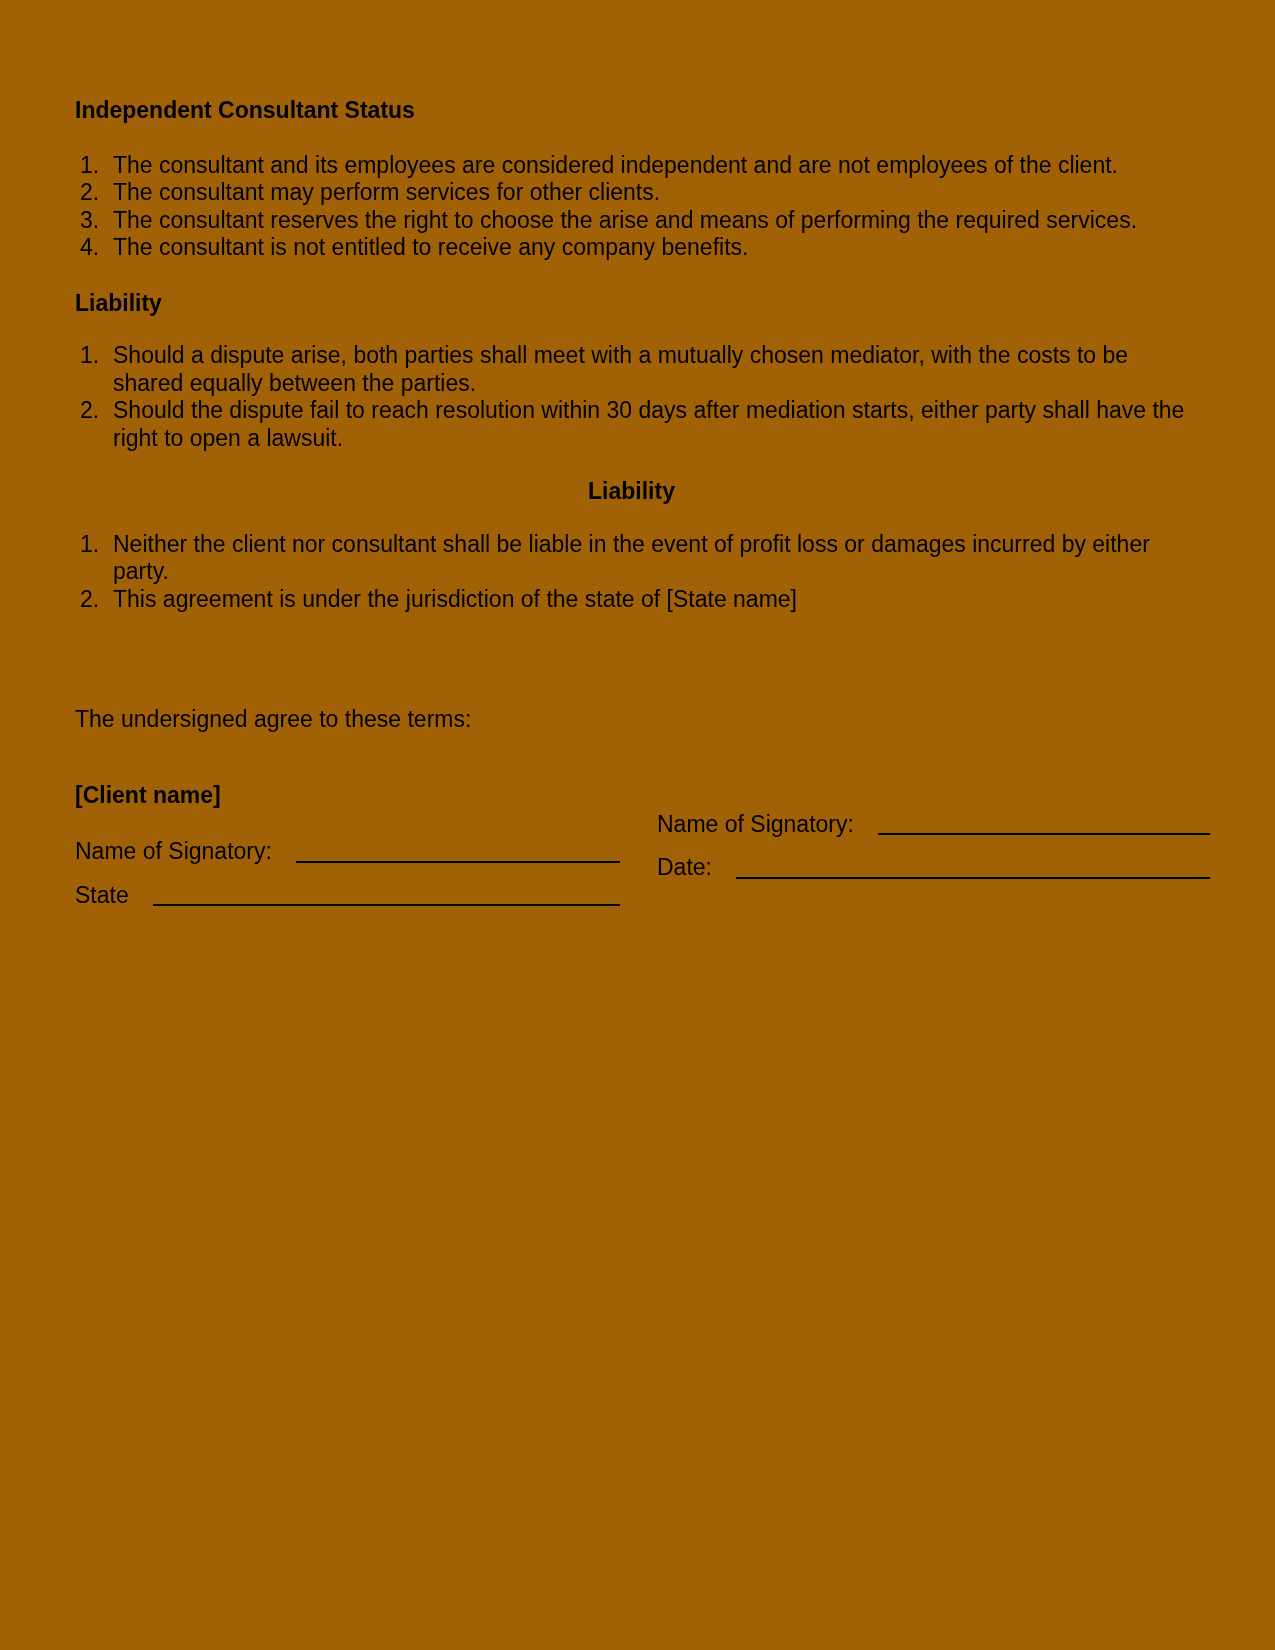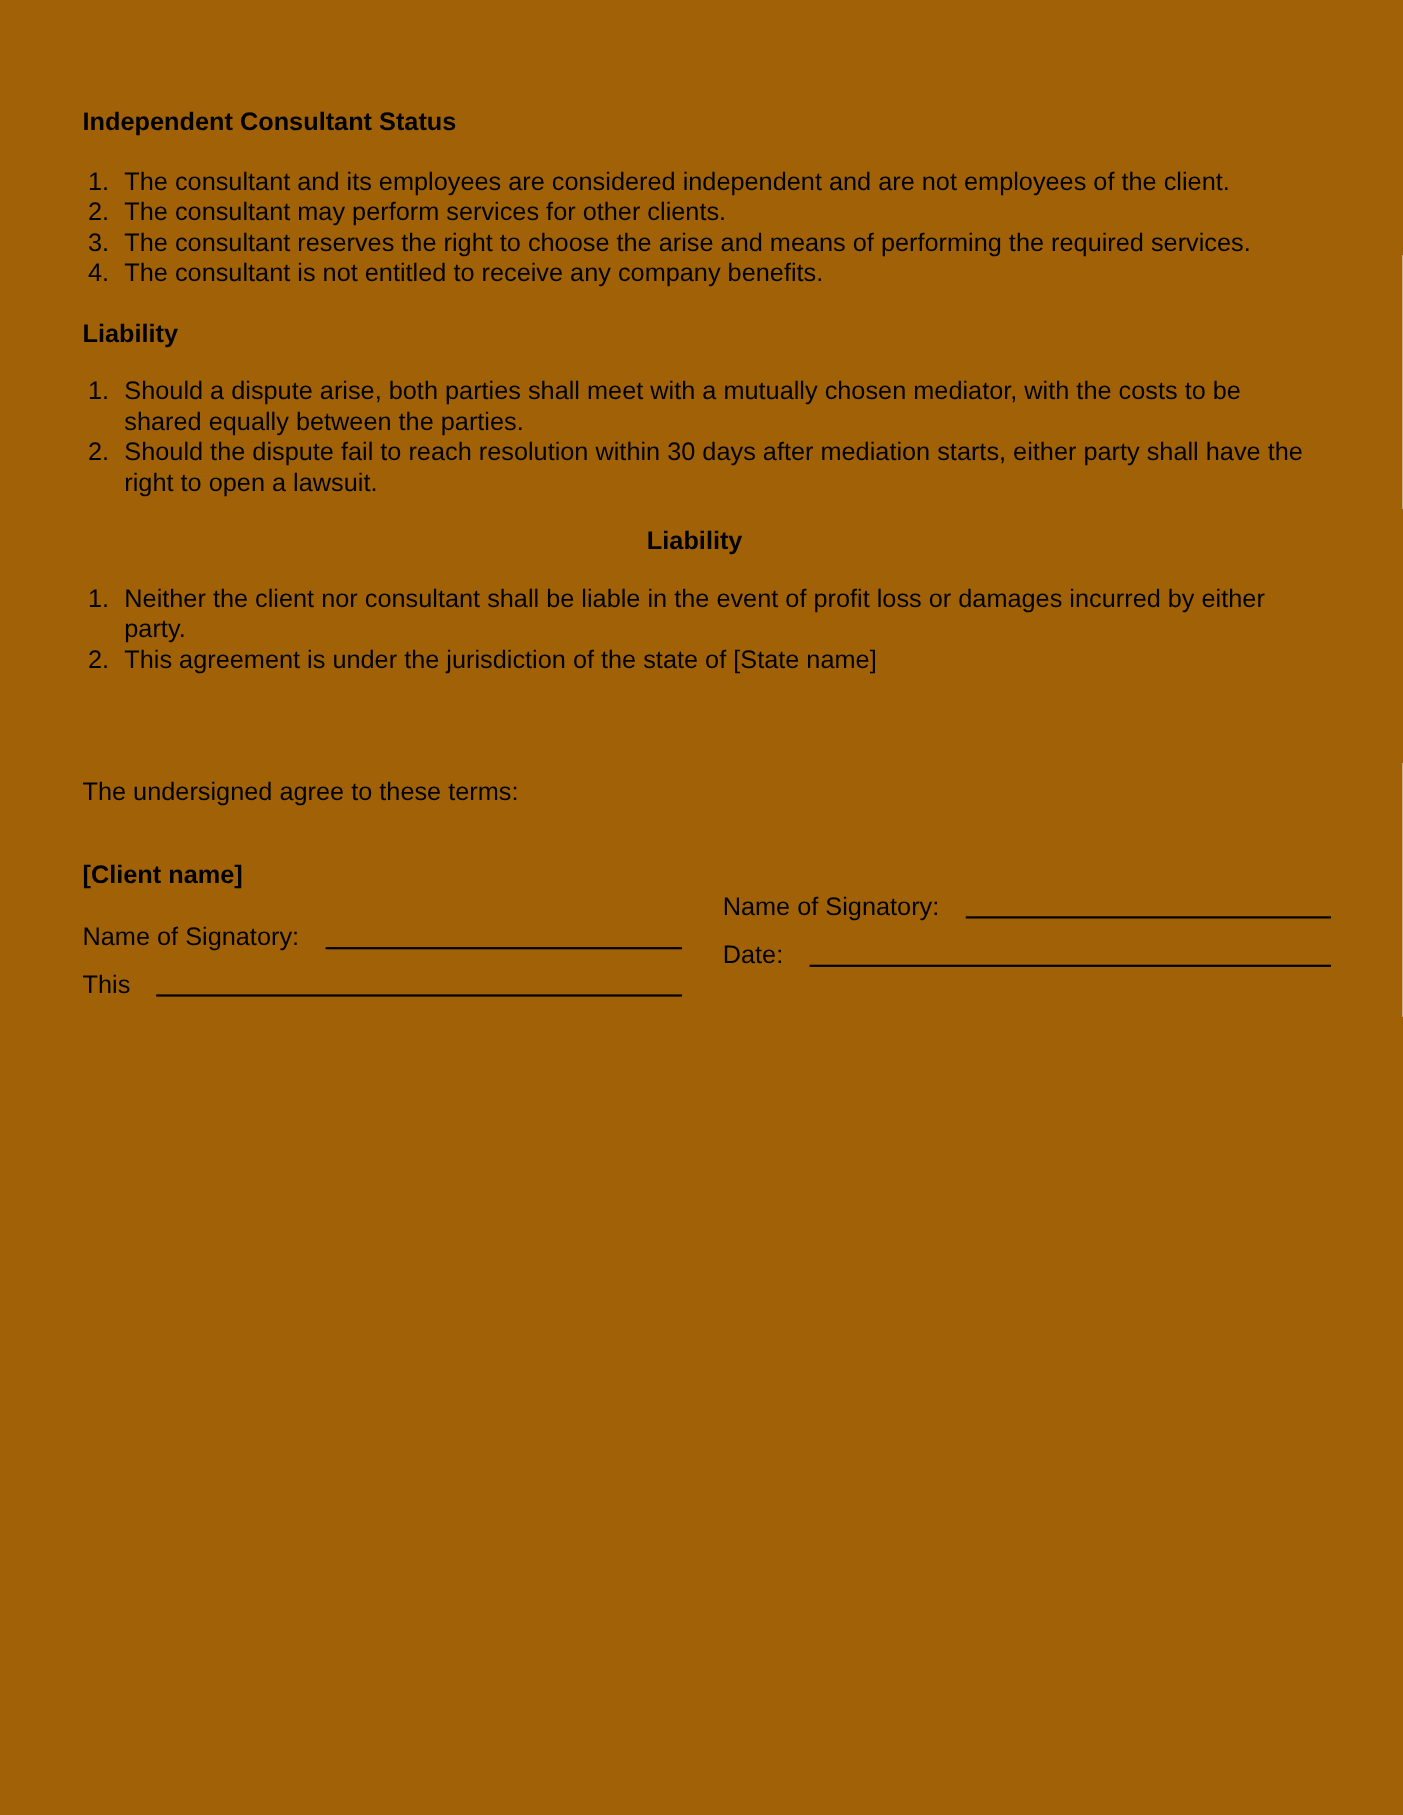--- a/index.html
+++ b/index.html
@@ -92,21 +92,21 @@
 
   <div class="sig-block">
 
     <div class="sig-col-left">
       <div class="party">[Client name]</div>
       <div class="sig-row">
         <span>Name of Signatory:</span>
         <span class="blank"></span>
       </div>
       <div class="sig-row date-row">
-        <span>This</span>
+        <span>State</span>
         <span class="blank"></span>
       </div>
     </div>
 
     <div class="sig-col-right">
       <div class="sig-row">
         <span>Name of Signatory:</span>
         <span class="blank"></span>
       </div>
       <div class="sig-row date-row">

